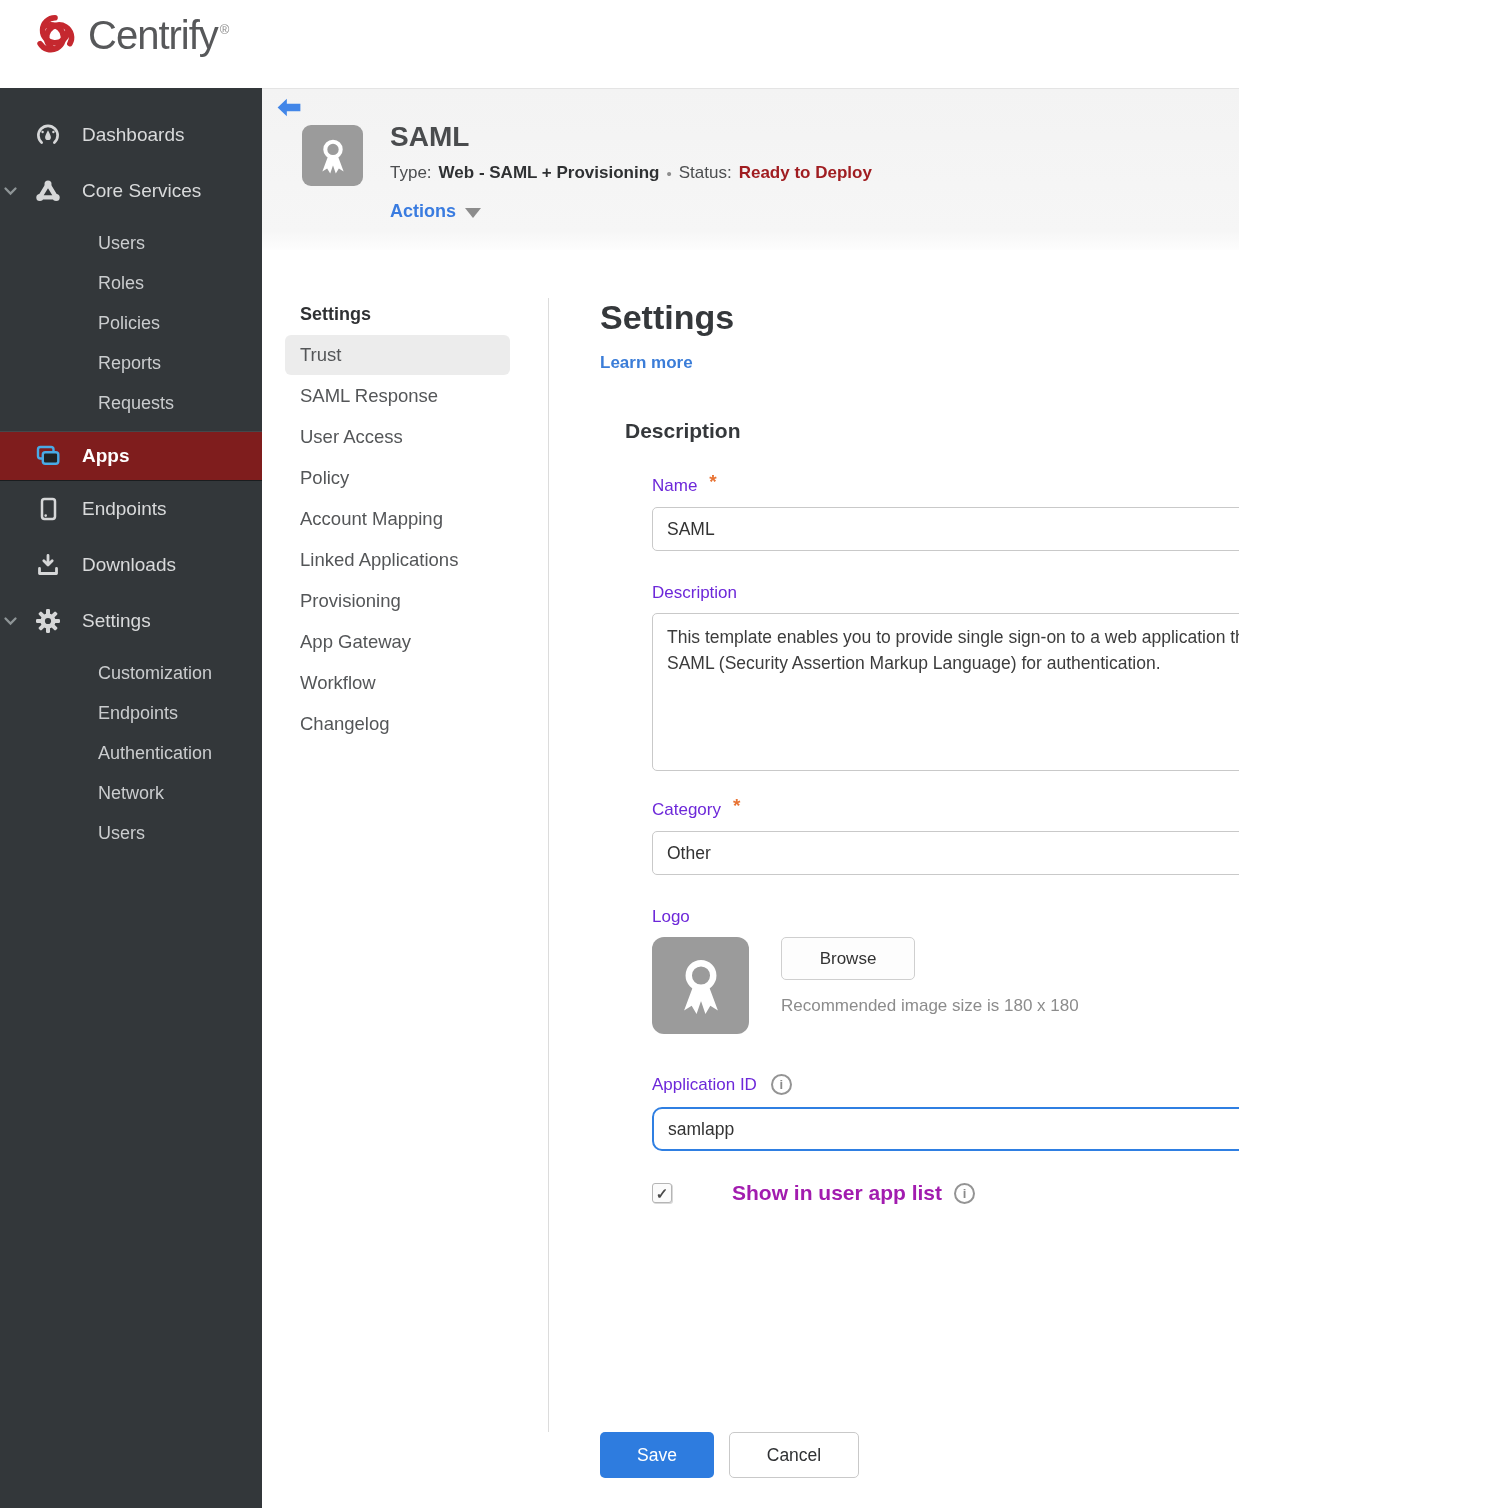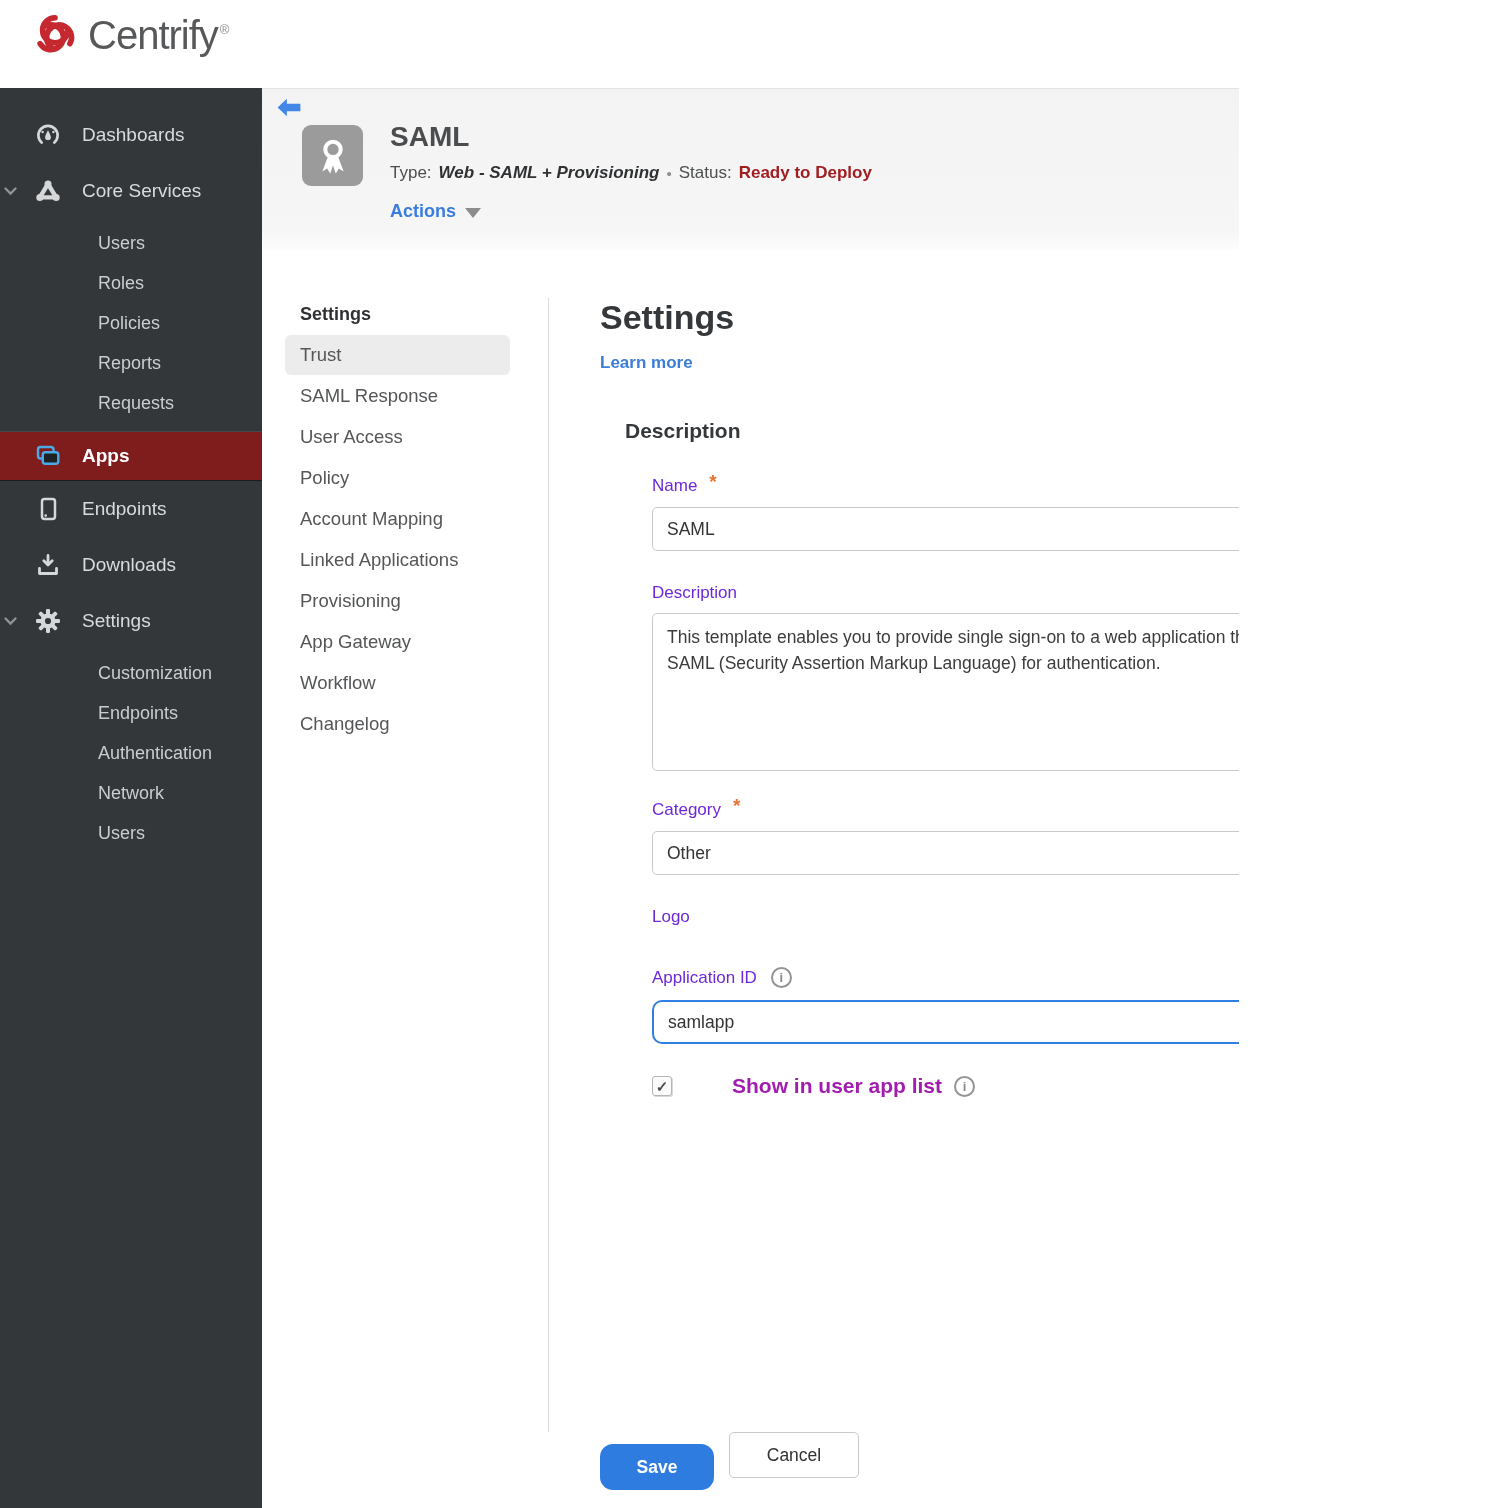--- a/index.html
+++ b/index.html
@@ -27,21 +27,21 @@
 
   
   .content { flex:1; display:flex; flex-direction:column; background:#fff; }
 
   
   .app-header { height:162px; background:linear-gradient(#f3f3f3, #f6f6f6 88%, #fdfdfd); border-top:1px solid #e4e4e4; position:relative; flex:none; }
   .back-btn { position:absolute; left:14px; top:8px; width:26px; height:22px; cursor:pointer; line-height:0; }
   .app-logo-sm { position:absolute; left:40px; top:36px; width:61px; height:61px; background:#9b9b9b; border-radius:9px; display:flex; align-items:center; justify-content:center; }
   .app-title { position:absolute; left:128px; top:32px; font-size:28px; font-weight:700; color:#4a4c4e; }
   .app-meta { position:absolute; left:128px; top:74px; font-size:17px; color:#4c4e50; display:flex; align-items:center; gap:7px; }
-  .app-meta .b { font-weight:700; color:#2f3133;font-style:italic; }
+  .app-meta .b { font-weight:700; color:#2f3133; }
   .app-meta .dot { color:#8f8f8f; font-size:15px; }
   .app-meta .status-val { font-weight:700; color:#a01d21; }
   .actions-link { position:absolute; left:128px; top:112px; display:flex; align-items:center; gap:9px; cursor:pointer; }
   .actions-label { font-size:18px; font-weight:700; color:#3a7ce0; }
   .tri-down { width:0; height:0; border-left:8px solid transparent; border-right:8px solid transparent; border-top:10px solid #8c8c8c; margin-top:2px; }
 
   
   .content-body { display:flex; padding-top:48px; min-height:1182px; }
   .subnav { width:286px; flex:none; padding-left:23px; }
   .subnav-header { font-size:18px; font-weight:700; color:#2f3133; width:225px; padding:6px 0 10px 15px; }
@@ -73,21 +73,21 @@
   .logo-hint { margin-top:16px; font-size:17px; color:#8c8c8c; }
 
   .info-icon { width:21px; height:21px; border:2px solid #949494; border-radius:50%; color:#8a8a8a; font-size:13px; font-weight:700; display:inline-flex; align-items:center; justify-content:center; flex:none; cursor:pointer; }
 
   .check-row { display:flex; align-items:center; gap:12px; margin-top:30px; }
   .checkbox { width:20px; height:20px; background:#fbfbfb; border:1px solid #b5b5b5; border-radius:3px; box-shadow:1px 1px 0 #d9d9d9; display:flex; align-items:center; justify-content:center; cursor:pointer; }
   .checkbox .mark { color:#4a4a4a; font-size:15px; font-weight:700; line-height:1; }
   .check-label { font-size:21px; font-weight:700; color:#a21caf;margin-left:48px; }
 
   .footer-actions { display:flex; gap:15px; margin-left:338px; padding-bottom:20px; }
-  .save-btn { width:114px; height:46px; background:#2e7cdf; border:none; border-radius:13px; color:#fff; font-size:17.5px; font-weight:700; font-family:"Liberation Sans",sans-serif; cursor:pointer;margin-top:12px; }
+  .save-btn { width:114px; height:46px; background:#2e7cdf; border:none; border-radius:5px; color:#fff; font-size:17.5px; font-weight:400; font-family:"Liberation Sans",sans-serif; cursor:pointer; }
   .cancel-btn { width:130px; height:46px; background:#fff; border:1px solid #c9c9c9; border-radius:5px; color:#2f3133; font-size:17.5px; font-family:"Liberation Sans",sans-serif; cursor:pointer; }
 </style>
 </head>
 <body>
 
 <div class="page">
 
   <header class="topbar">
     <div class="brand">
       <span style="line-height:0;">
@@ -274,20 +274,33 @@
 
             <div class="label-row" style="margin-top:28px;">
               <span class="field-label">Category</span>
               <span class="req">*</span>
             </div>
             <input class="text-input mt-input" type="text" value="Other" style="">
 
             <div class="label-row mt-label">
               <span class="field-label">Logo</span>
             </div>
+            <div class="logo-row">
+              <div class="logo-box">
+                <svg width="70" height="70" viewBox="0 0 60 60">
+                  <circle cx="30" cy="21" r="10.5" fill="none" stroke="#ffffff" stroke-width="5.5"></circle>
+                  <path d="M23.5 29.5 L15.5 51 L22 47 L26.2 54 L33 34 Z" fill="#ffffff"></path>
+                  <path d="M36.5 29.5 L44.5 51 L38 47 L33.8 54 L27 34 Z" fill="#ffffff"></path>
+                </svg>
+              </div>
+              <div class="logo-side">
+                <button class="browse-btn">Browse</button>
+                <div class="logo-hint">Recommended image size is 180 x 180</div>
+              </div>
+            </div>
           </div>
 
           
           <div class="form">
 
             <div class="label-row" style="margin-top:40px;">
               <span class="field-label">Application ID</span>
               <span class="info-icon" style="margin-left:4px;">i</span>
             </div>
             <input class="text-input focused" type="text" style="margin-top: 12px; border-radius: 10px;" value="samlapp">

